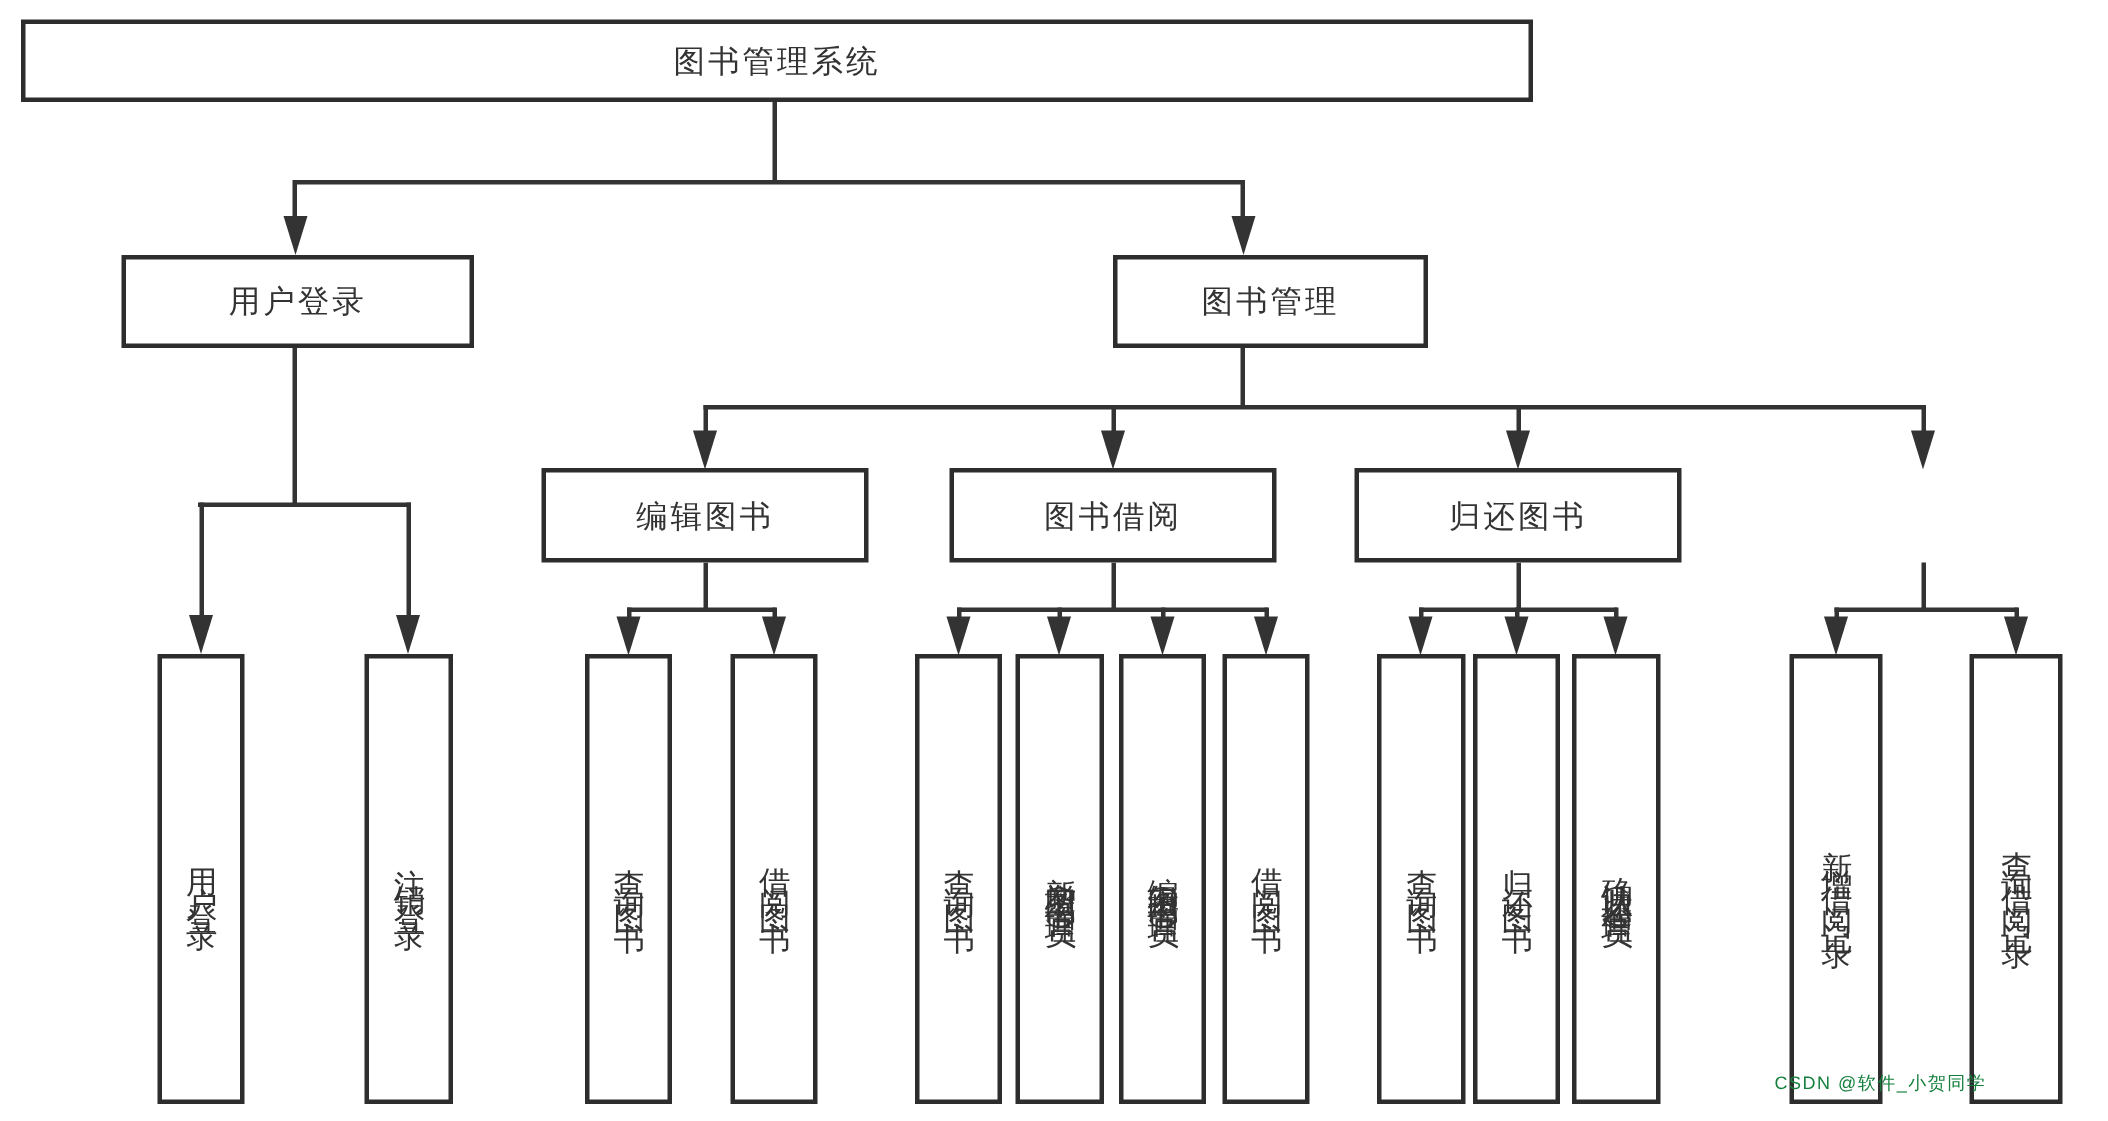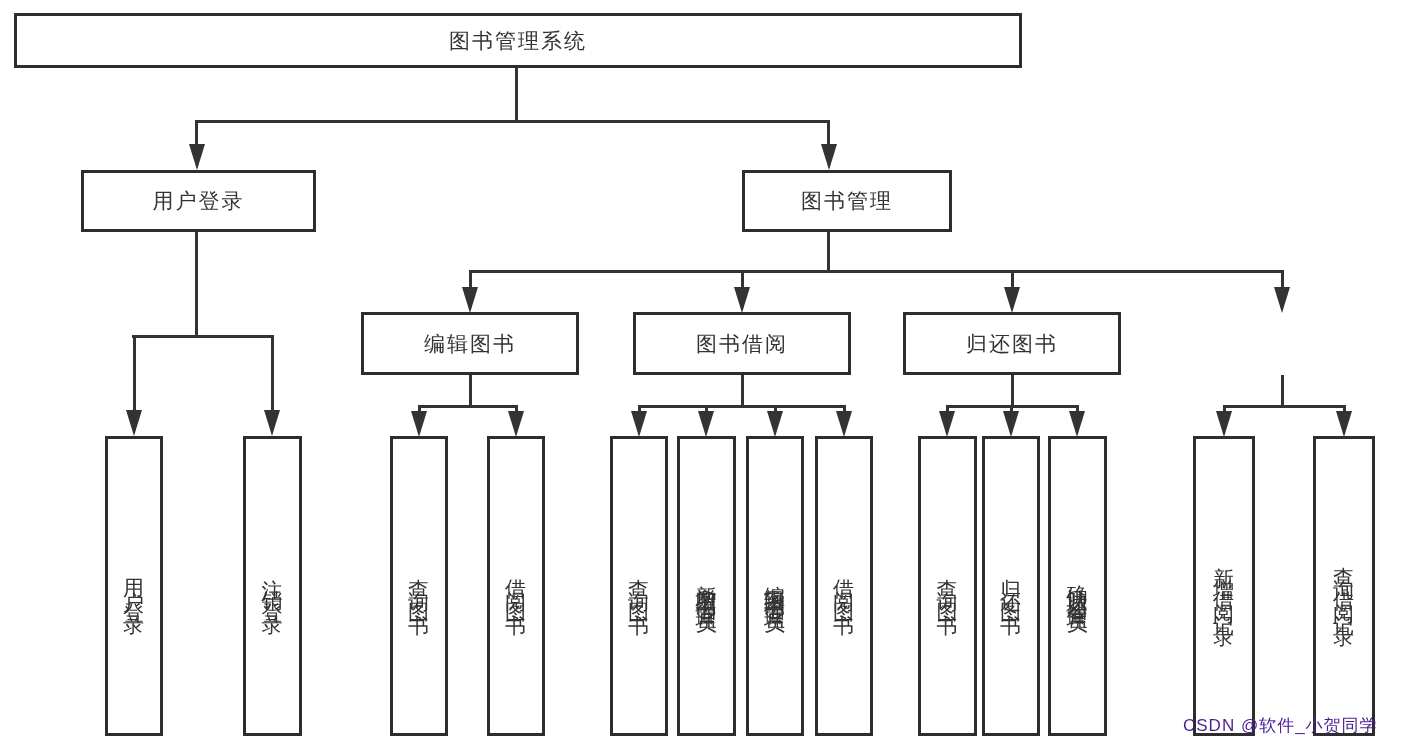--- a/index.html
+++ b/index.html
@@ -23,21 +23,21 @@
   .line { position:absolute; background:#333; }
   .vl { width:3px; }
   .hl { height:3px; }
   .arrow {
     position:absolute; width:0; height:0;
     border-left:8px solid transparent; border-right:8px solid transparent;
     border-top:26px solid #333;
   }
   .watermark {
     position:absolute; left:1183px; top:714px;
-    font-size:17px; letter-spacing:1px; color:#4c1d95; white-space:nowrap;
+    font-size:12px; letter-spacing:1px; color:#15803d; white-space:nowrap;
   }
 </style>
 </head>
 <body>
 
 <div class="stage">
 
   <div class="line vl" style="left:515px;top:67px;height:55px"></div>
   <div class="line hl" style="left:196px;top:120px;width:634px"></div>
   <div class="line vl" style="left:195px;top:120px;height:28px"></div>

